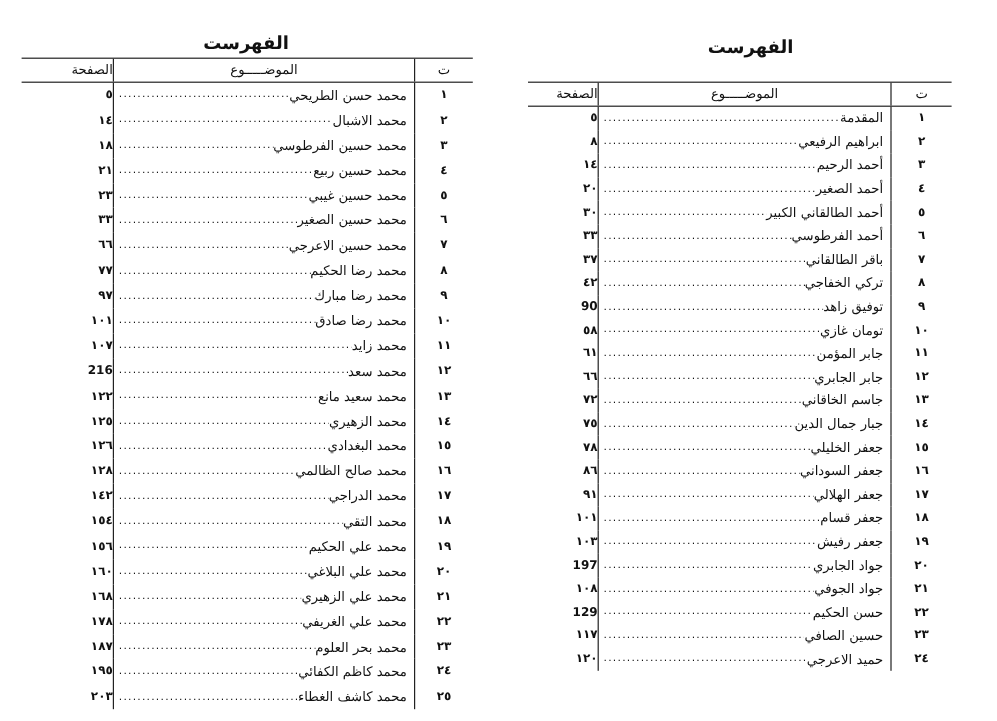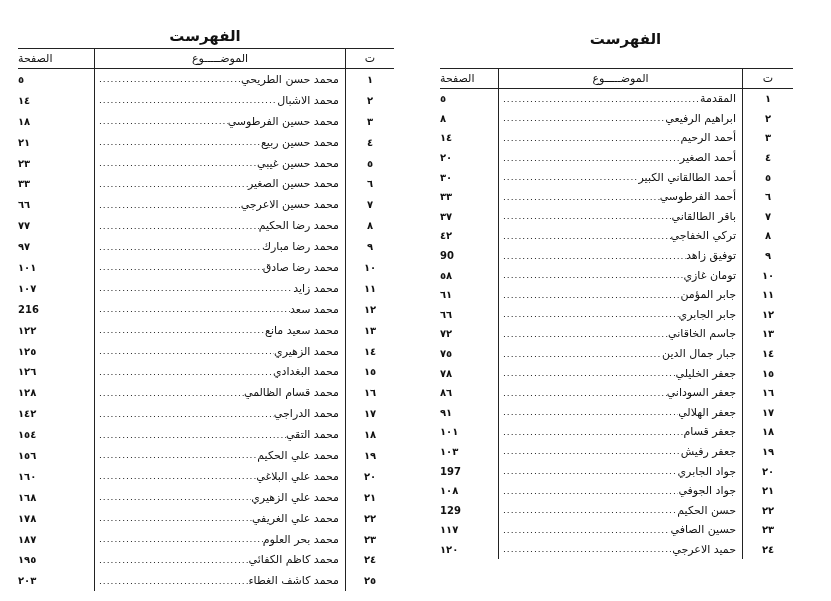--- a/index.html
+++ b/index.html
@@ -10,21 +10,21 @@
     .page.right { left:420px; width:411px; }
     .title { position:absolute; font-weight:bold; font-size:15px; text-align:center; direction:rtl; }
     .page.left .title { top:27px; left:0; width:410px; }
     .page.right .title { top:30px; left:0; width:411px; }
     .tbl { position:absolute; direction:rtl; }
     .page.left .tbl { left:18px; top:48px; width:376px; }
     .page.right .tbl { left:20px; top:68px; width:353px; }
     .hdr { display:flex; border-top:1.5px solid #222; border-bottom:1.5px solid #222; height:19px; align-items:center; font-size:11px; }
     .col-n { width:48px; text-align:center; }
     .col-t { flex:1; text-align:center; border-left:1.5px solid #222; border-right:1.5px solid #222; height:100%; display:flex; align-items:center; justify-content:center; }
-    .col-p { width:76px; text-align:left; }
+    .col-p { width:76px; text-align:right; }
     .page.right .col-n { width:50px; }
     .page.right .col-p { width:58px; }
     .rows { position:relative; }
     .row { display:flex; align-items:center; font-size:11px; }
     .page.left .row { height:20.9px; }
     .page.right .row { height:19.6px; }
     .row .col-t { justify-content:flex-start; padding-right:6px; overflow:hidden; white-space:nowrap; }
     .row .col-n, .row .col-p { font-weight:bold; font-size:10px; }
     .name { flex:none; }
     .dots { flex:1; overflow:hidden; white-space:nowrap; letter-spacing:1px; padding-left:4px; direction:ltr; text-align:right; font-size:9px; }
@@ -160,21 +160,21 @@
           <div class="col-n">١٥</div>
           <div class="col-t">
             <span class="name">محمد البغدادي</span>
             <span class="dots">........................................................................................................</span>
           </div>
           <div class="col-p">١٢٦</div>
         </div>
         <div class="row">
           <div class="col-n">١٦</div>
           <div class="col-t">
-            <span class="name">محمد قسام الظالمي</span>
+            <span class="name">محمد صالح الظالمي</span>
             <span class="dots">........................................................................................................</span>
           </div>
           <div class="col-p">١٢٨</div>
         </div>
         <div class="row">
           <div class="col-n">١٧</div>
           <div class="col-t">
             <span class="name">محمد الدراجي</span>
             <span class="dots">........................................................................................................</span>
           </div>

